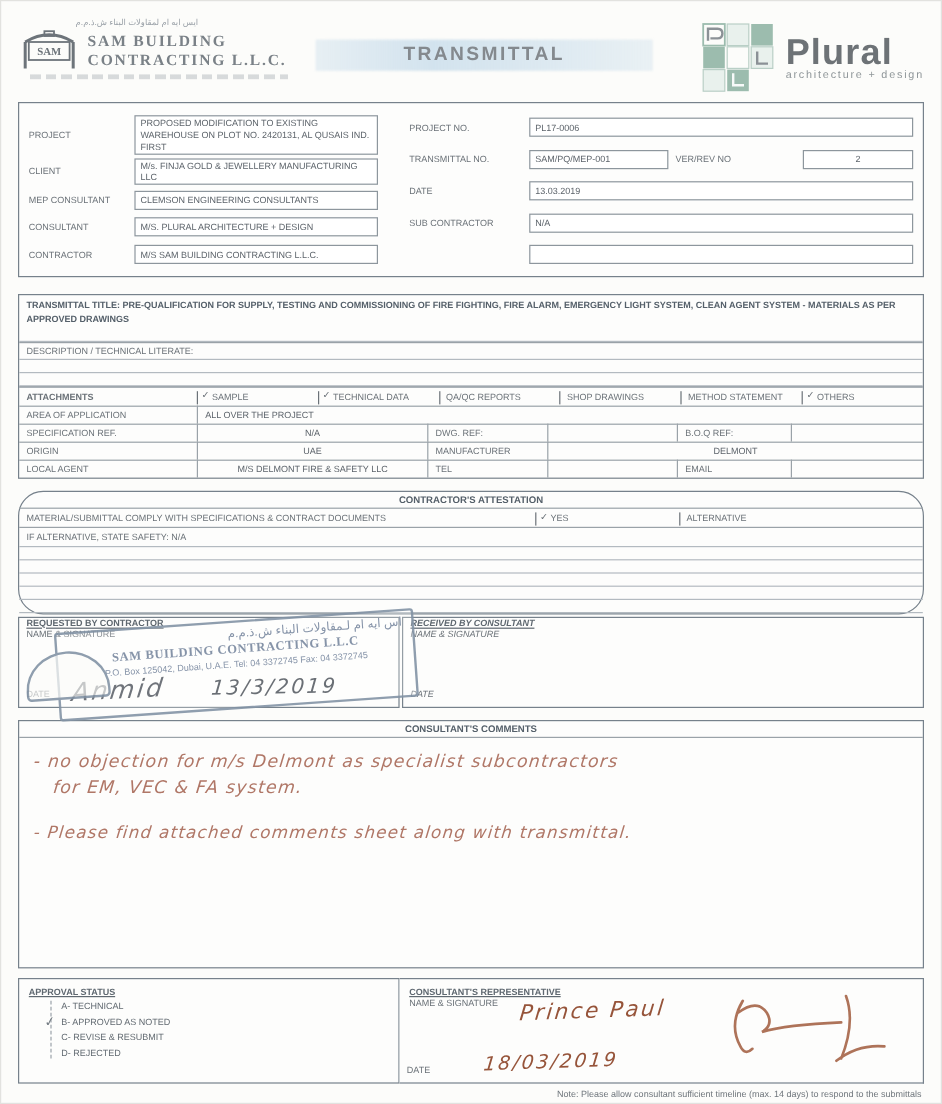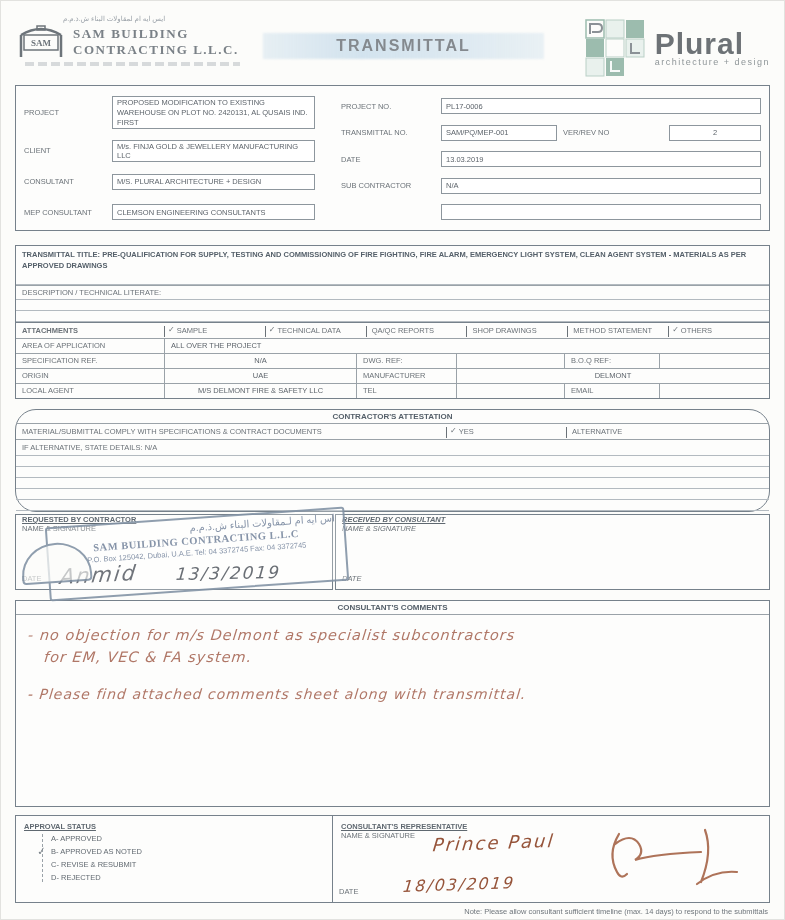--- a/index.html
+++ b/index.html
@@ -186,26 +186,30 @@
     <div class="pi-col">
       <div class="pi-row">
         <span class="lbl">PROJECT</span>
         <span class="pi-box tall val">PROPOSED MODIFICATION TO EXISTING WAREHOUSE ON PLOT NO. 2420131, AL QUSAIS IND. FIRST</span>
       </div>
       <div class="pi-row">
         <span class="lbl">CLIENT</span>
         <span class="pi-box val">M/s. FINJA GOLD &amp; JEWELLERY MANUFACTURING LLC</span>
       </div>
       <div class="pi-row">
+        <span class="lbl">MEP CONSULTANT</span>
+        <span class="pi-box val">CLEMSON ENGINEERING CONSULTANTS</span>
+      </div>
+      <div class="pi-row">
         <span class="lbl">CONSULTANT</span>
         <span class="pi-box val">M/S. PLURAL ARCHITECTURE + DESIGN</span>
       </div>
       <div class="pi-row">
-        <span class="lbl">MEP CONSULTANT</span>
-        <span class="pi-box val">CLEMSON ENGINEERING CONSULTANTS</span>
+        <span class="lbl">CONTRACTOR</span>
+        <span class="pi-box val">M/S SAM BUILDING CONTRACTING L.L.C.</span>
       </div>
     </div>
     <div class="pi-col right">
       <div class="pi-row">
         <span class="lbl">PROJECT NO.</span>
         <span class="pi-box val">PL17-0006</span>
       </div>
       <div class="pi-row">
         <span class="lbl">TRANSMITTAL NO.</span>
         <span class="pi-box small val">SAM/PQ/MEP-001</span>
@@ -304,21 +308,21 @@
         <span class="att-div"></span>
         <span class="tick">✓</span>
         <span class="lbl">YES</span>
       </span>
       <span class="opt">
         <span class="att-div"></span>
         <span class="tick"></span>
         <span class="lbl">ALTERNATIVE</span>
       </span>
     </div>
-    <div class="alt-details lbl">IF ALTERNATIVE, STATE DETAILS:  N/A</div>
+    <div class="alt-details lbl">IF ALTERNATIVE, STATE SAFETY:  N/A</div>
     <div class="rule"></div>
     <div class="rule"></div>
     <div class="rule"></div>
     <div class="rule"></div>
     <div class="rule"></div>
   </div>
 
   <div class="signoff">
     <div class="so-box left">
       <div class="uhead">REQUESTED BY CONTRACTOR</div>
@@ -349,21 +353,21 @@
       <div class="hand hand-red l3">- Please find attached comments sheet along with transmittal.</div>
     </div>
   </div>
 
   <div class="approval">
     <div class="ap-box left">
       <div class="uhead">APPROVAL STATUS</div>
       <div class="ap-list">
         <div class="ap-item">
           <span class="ap-tick hand"></span>
-          <span>A- APPROVED</span>
+          <span>A- TECHNICAL</span>
         </div>
         <div class="ap-item">
           <span class="ap-tick hand">✓</span>
           <span>B- APPROVED AS NOTED</span>
         </div>
         <div class="ap-item">
           <span class="ap-tick hand"></span>
           <span>C- REVISE &amp; RESUBMIT</span>
         </div>
         <div class="ap-item">

